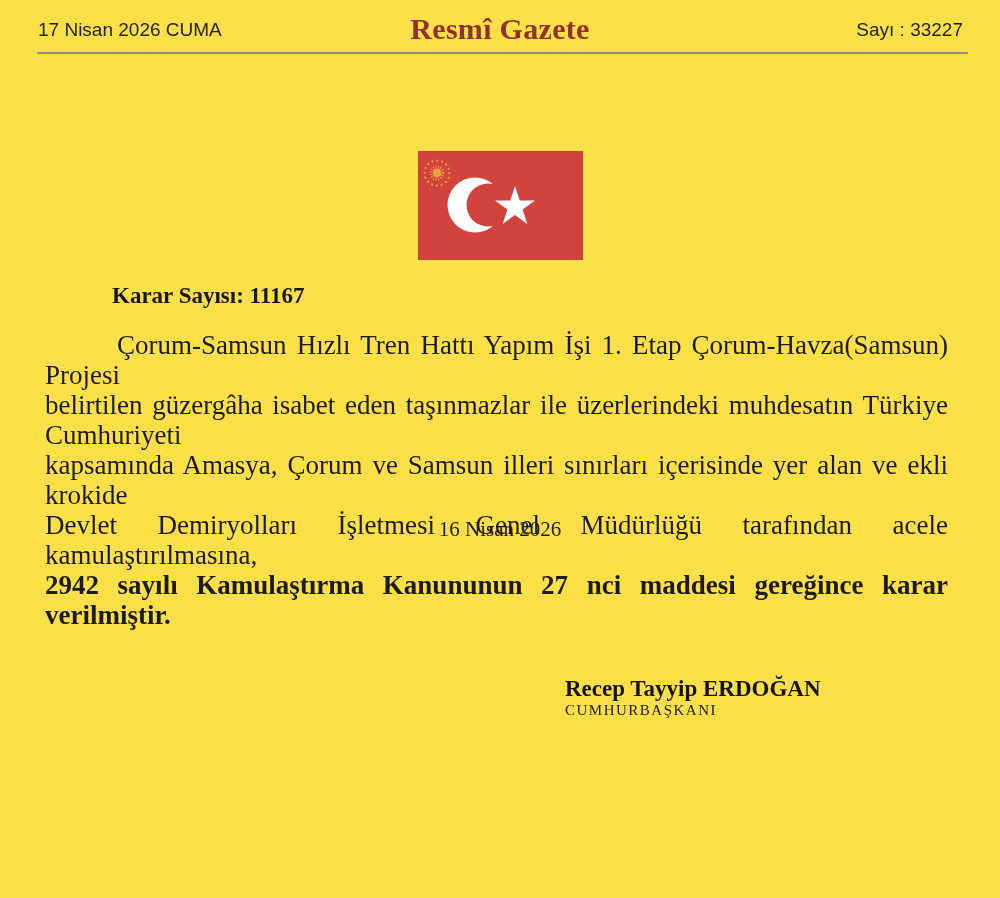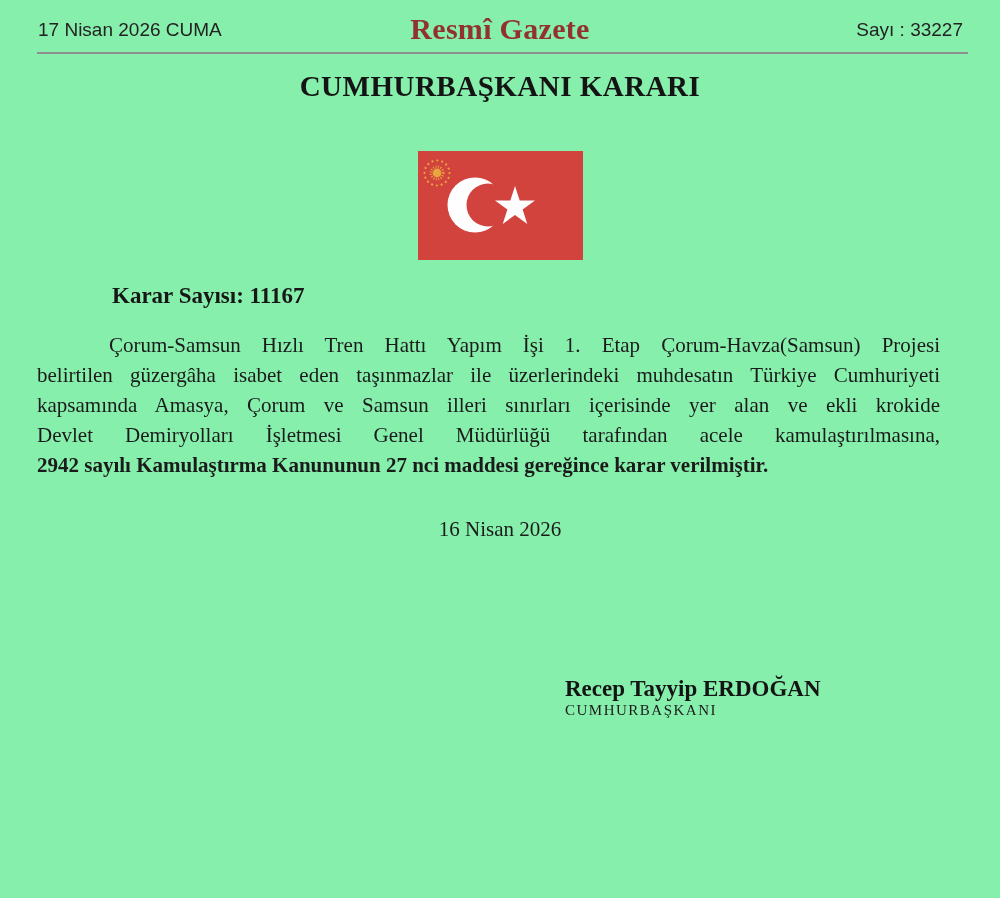--- a/index.html
+++ b/index.html
@@ -1,20 +1,20 @@
 <!DOCTYPE html>
 <html lang="tr"><head>
 <meta charset="utf-8">
 <style>
   html, body { margin: 0; padding: 0; background: #ffffff; }
   .page {
     position: relative;
     width: 1000px;
     height: 898px;
-    background: #86efac;
+    background: #fde047;
     font-family: "Liberation Serif", serif;
     color: #1c1c1c;
     overflow: hidden;
   }
   
   .hdr-date {
     position: absolute; left: 38px; top: 19px;
     font-family: "Liberation Sans", sans-serif;
     font-size: 19px; color: #232323; white-space: nowrap;
   }
@@ -46,22 +46,22 @@
     position: absolute; left: 418px; top: 151px;
     width: 165px; height: 109px; line-height: 0;
   }
   
   .karar-no {
     position: absolute; left: 112px; top: 283px;
     font-size: 23px; font-weight: bold; color: #171717;
     white-space: nowrap;
   }
   .body-par {
-    position: absolute; left: 37px; top: 330px; width: 903px;
-    font-size: 21px; line-height: 30px; color: #1b1b1b;
+    position: absolute; left: 45px; top: 330px; width: 903px;
+    font-size: 27px; line-height: 30px; color: #1b1b1b;
   }
   .body-line { text-align: justify; text-align-last: justify; }
   .body-line.first { text-indent: 72px; }
   .body-line.last { text-align-last: auto; font-weight: bold; }
   .decision-date {
     position: absolute; left: 0; right: 0; top: 517px;
     text-align: center; font-size: 21px; color: #1b1b1b;
   }
   
   .sig-block {
@@ -74,21 +74,20 @@
 </head>
 <body>
 
 <div class="page">
 
   <div class="hdr-date">17 Nisan 2026 CUMA</div>
   <h1 class="hdr-masthead">Resmî Gazete</h1>
   <div class="hdr-issue">Sayı : 33227</div>
   <div class="hdr-rule"></div>
 
-  <h2 class="decree-title">CUMHURBAŞKANI KARARI</h2>
 
   <div class="flag-wrap">
     <svg width="165" height="109" viewBox="0 0 165 109" xmlns="http://www.w3.org/2000/svg">
       <rect x="0" y="0" width="165" height="109" fill="#d2433e"></rect>
 
       <g>
         <circle cx="57" cy="54" r="27.5" fill="#fefefe"></circle>
         <circle cx="70" cy="54" r="21.5" fill="#d2433e"></circle>
       </g>
 

